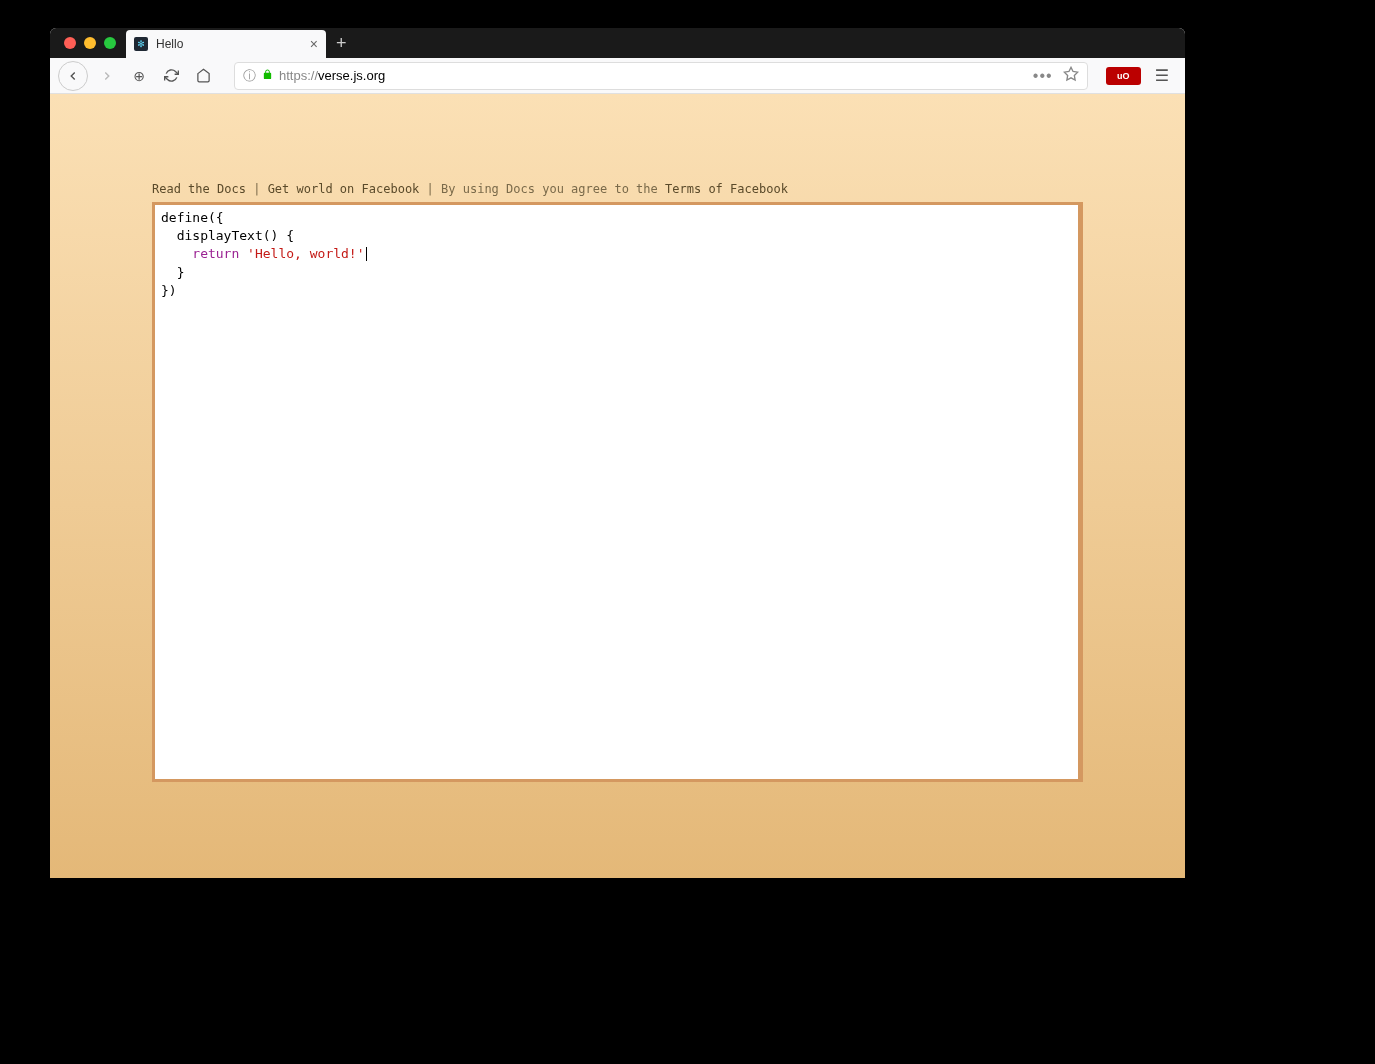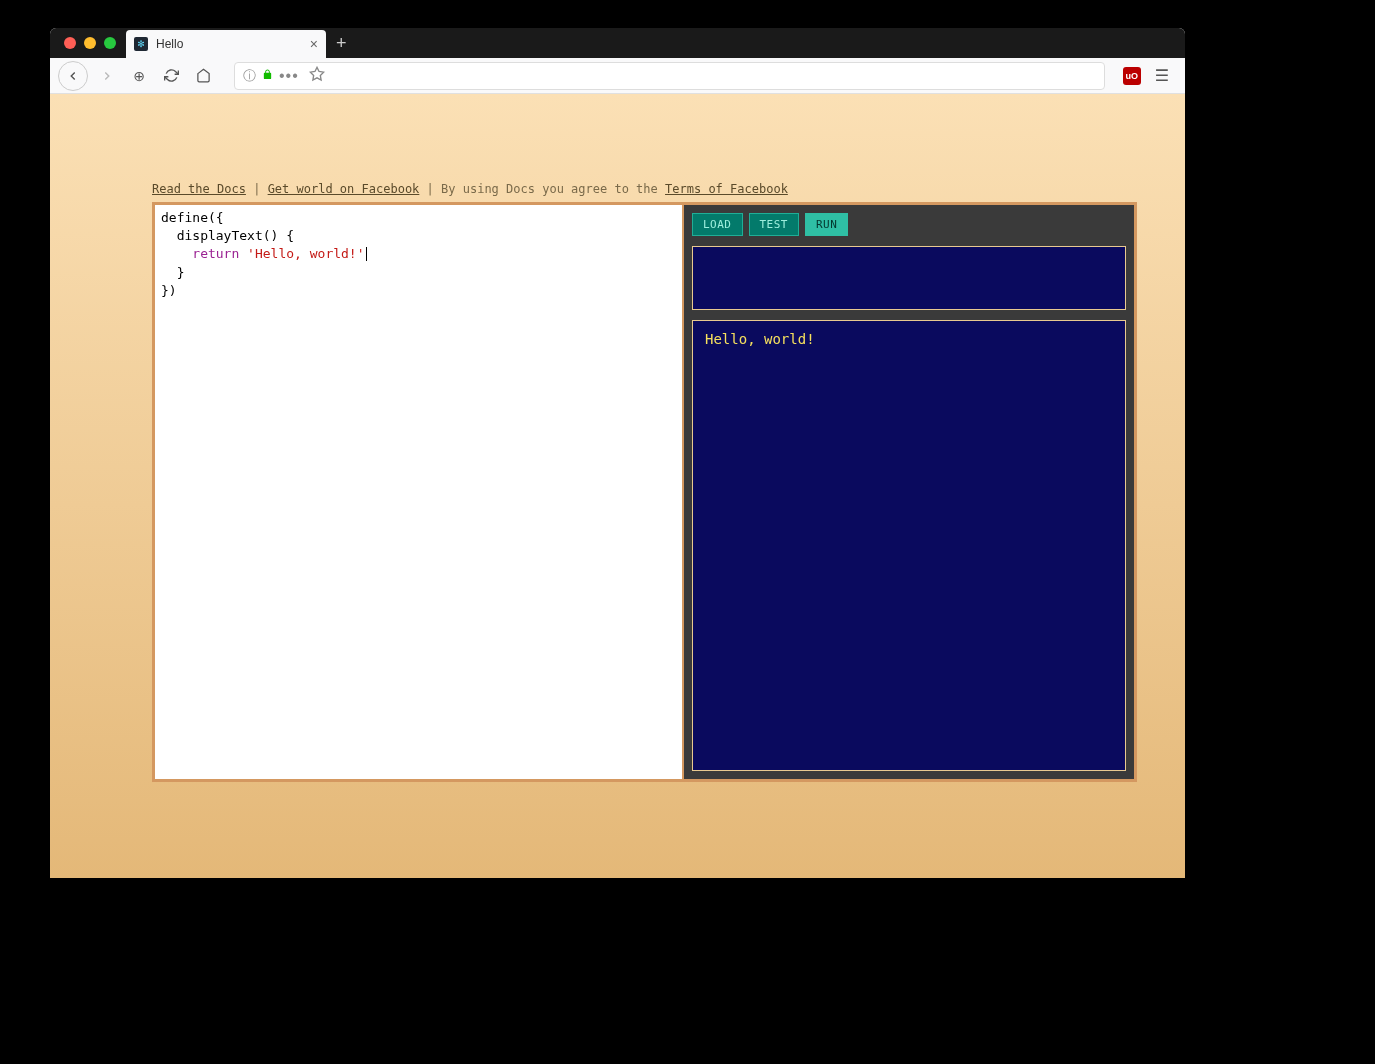--- a/index.html
+++ b/index.html
@@ -105,21 +105,21 @@
   padding: 0 8px;
   gap: 6px;
   background: #fff;
 }
 .url-lock { color: #12bc00; font-size: 11px; }
 .url-info { color: #999; font-size: 13px; }
 .url-text { flex: 1; font-size: 13px; color: #888; }
 .url-text .host { color: #000; }
 .url-actions { display: flex; gap: 10px; align-items: center; color: #888; }
 .ext-icon {
-  width: 18px; height: 18px;
+  width: 35px; height: 18px;
   background: #b00;
   border-radius: 3px;
   color: #fff;
   font-size: 9px;
   font-weight: bold;
   display: flex;
   align-items: center;
   justify-content: center;
 }
 .menu-icon { font-size: 16px; color: #555; padding: 0 8px; cursor: pointer; }
@@ -132,25 +132,25 @@
   bottom: 0;
   background: linear-gradient(to bottom, #fbe0b5 0%, #e4b878 100%);
   padding: 0;
 }
 .top-links {
   font-family: "Menlo", "Monaco", monospace;
   font-size: 12px;
   color: #7a6a4a;
   padding: 88px 0 6px 102px;
 }
-.top-links a { color: #5a4a2a; text-decoration: underline; cursor: pointer; }
+.top-links a { color: #5a4a2a; cursor: pointer; }
 .top-links .sep { color: #7a6a4a; }
 
 .ide-frame {
-  margin: 0 48px 0 102px;
+  margin: 0 102px 0 102px;
   border: 3px solid #d49860;
   height: 580px;
   display: flex;
 }
 .editor-pane {
   flex: 1;
   background: #fff;
   border-right: 2px solid #d49860;
   font-family: "Menlo", "Monaco", monospace;
   font-size: 13px;
@@ -255,20 +255,21 @@
         </svg>
     </div>
 
     <div class="url-bar">
       <span class="url-info">ⓘ</span>
       <span class="url-lock">
         <svg width="11" height="11" viewBox="0 0 24 24" fill="#12bc00">
             <path d="M18 8h-1V6c0-2.76-2.24-5-5-5S7 3.24 7 6v2H6c-1.1 0-2 .9-2 2v10c0 1.1.9 2 2 2h12c1.1 0 2-.9 2-2V10c0-1.1-.9-2-2-2zM9 6c0-1.66 1.34-3 3-3s3 1.34 3 3v2H9V6z"></path>
           </svg>
       </span>
+      <span class="url-text"><span>https://</span><span class="host">verse.js.org</span></span>
       <div class="url-actions">
         <span style="letter-spacing:1px;">•••</span>
         <span>
           <svg width="16" height="16" viewBox="0 0 24 24" fill="none" stroke="#888" stroke-width="2">
               <polygon points="12 2 15.09 8.26 22 9.27 17 14.14 18.18 21.02 12 17.77 5.82 21.02 7 14.14 2 9.27 8.91 8.26 12 2"></polygon>
             </svg>
         </span>
       </div>
     </div>
 
@@ -293,29 +294,18 @@
     </div>
 
     <div class="ide-frame">
 
       <div class="editor-pane"><span><span>define({</span></span>
   <span><span>displayText() {</span></span>
     <span><span class="kw-purple">return</span> <span class="str-red">'Hello, world!'</span><span class="cursor-bar"></span></span>
   <span><span>}</span></span>
 <span><span>})</span></span></div>
 
-      <div class="run-pane">
-        <div class="run-toolbar">
-          <button class="run-btn">LOAD</button>
-          <button class="run-btn">TEST</button>
-          <button class="run-btn active">RUN</button>
-        </div>
-        <div class="output-panel small"></div>
-        <div class="output-panel big">
-          <div class="output-text">Hello, world!</div>
-        </div>
-      </div>
 
     </div>
 
   </div>
 
 </div>
 
 </body></html>

